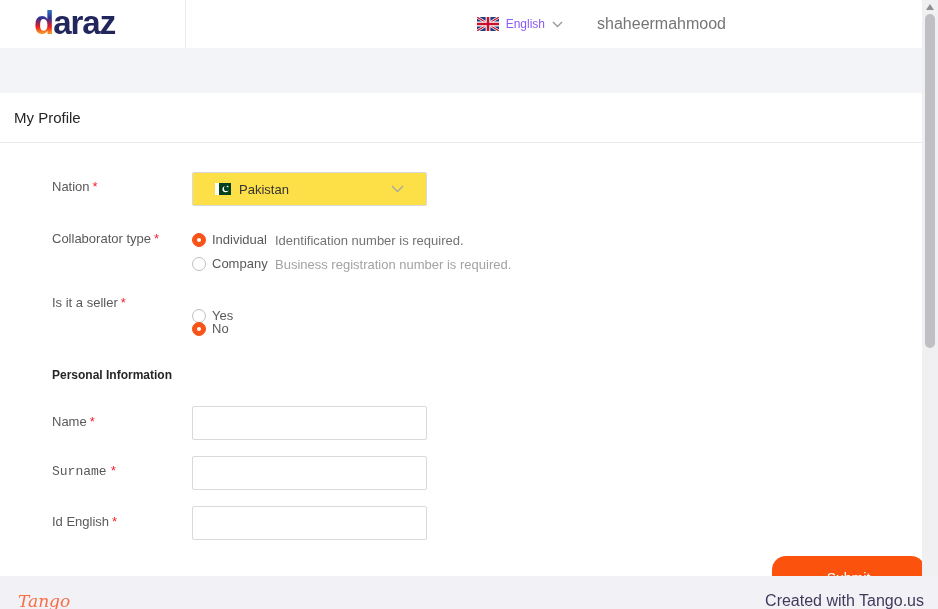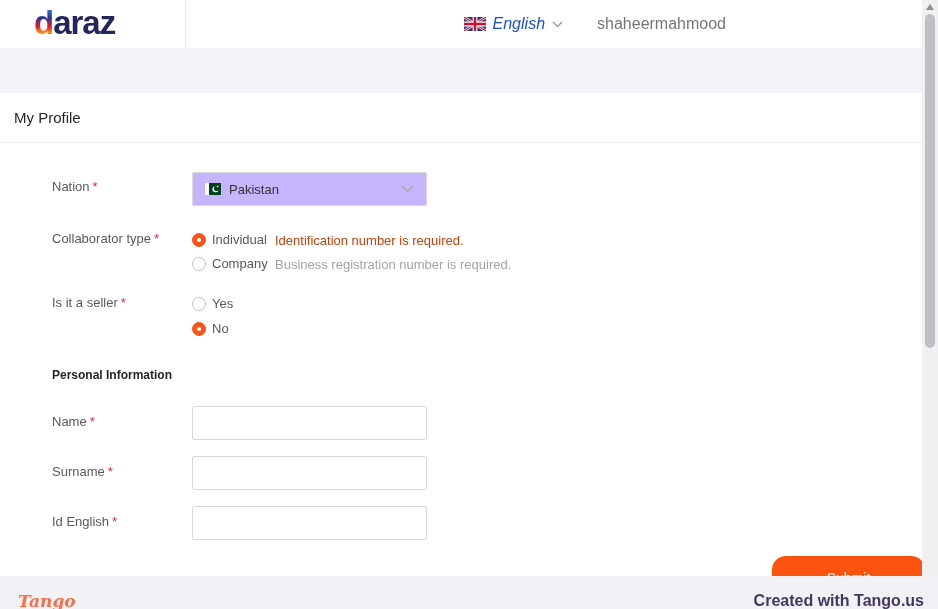--- a/index.html
+++ b/index.html
@@ -13,49 +13,49 @@
   .header { position:absolute; left:0; top:0; width:746px; height:48px; background:#fff; z-index:2; }
   .logo { position:absolute; left:34px; top:4px; font-size:33px; font-weight:700; letter-spacing:-1px; color:#21265c; }
   .logo .d {
     background:linear-gradient(180deg,#29aae1 0%,#2e3192 38%,#ec1c24 62%,#f7941d 78%,#92278f 100%);
     -webkit-background-clip:text; background-clip:text; color:transparent;
   }
   .header-divider { position:absolute; left:185px; top:0; width:1px; height:48px; background:#ececf0; }
   .header-right { position:absolute; right:20px; top:0; height:48px; display:flex; align-items:center; }
   .lang-group { display:flex; align-items:center; gap:7px; cursor:pointer; }
   .flag-uk { width:22px; height:14px; display:block; }
-  .lang-label { font-size:16px; color:#1d4ed8;font-style:italic; }
+  .lang-label { font-size:12px; color:#8b5cf6; }
   .chev { display:block; }
   .username { font-size:16px; color:#757575; margin-left:34px; white-space:nowrap; }
 
   
   .graybar { position:absolute; left:0; top:48px; width:938px; height:45px; background:#f3f4f8; }
   .titlebar { position:absolute; left:0; top:93px; width:926px; height:50px; background:#fff; border-bottom:1px solid #ebebeb; }
   .titlebar .page-title { position:absolute; left:14px; top:0; line-height:50px; font-size:15px; color:#262626; }
 
   
   .form-label { position:absolute; left:52px; font-size:13px; color:#595959; }
   .req { color:#f5222d; font-style:normal; margin-left:3px; }
 
   .select-box {
     position:absolute; left:192px; top:172px; width:235px; height:34px;
-    background:#c4b5fd; border:1px solid #d9d9d9; border-radius:2px;
-    display:flex; align-items:center; padding:0 12px; cursor:pointer;
+    background:#fde047; border:1px solid #d9d9d9; border-radius:2px;
+    display:flex; align-items:center; padding:0 22px; cursor:pointer;
   }
   .flag-pk { width:16px; height:12px; margin-right:8px; flex:0 0 auto; }
   .select-value { font-size:13px; color:#333; flex:1; }
 
   .radio-row { position:absolute; display:flex; align-items:center; }
   .radio { width:14px; height:14px; border-radius:50%; margin-right:6px; flex:0 0 auto; position:relative; }
   .radio.off { border:1px solid #bfbfbf; background:#fff; }
   .radio.on  { background:#f85318; border:1px solid #f85318; }
   .radio.on::after { content:""; position:absolute; left:4px; top:4px; width:4px; height:4px; border-radius:50%; background:#fff; }
   .radio-label { font-size:13px; color:#595959; }
   .radio-note { position:absolute; left:275px; font-size:13px; }
-  .note-dark { color:#c2410c; }
+  .note-dark { color:#737373; }
   .note-gray { color:#a3a3a3; }
 
   .section-title { position:absolute; left:52px; top:368px; font-size:12px; font-weight:700; color:#262626; }
 
   .text-input {
     position:absolute; left:192px; width:235px; height:34px;
     border:1px solid #d9d9d9; border-radius:2px; background:#fff;
     font-family:inherit; font-size:13px; color:#333; padding:0 10px; outline:none;
   }
 
@@ -67,21 +67,21 @@
   }
 
   
   .scrollbar { position:absolute; right:0; top:0; width:16px; height:609px; background:#f0f0f3; z-index:4; }
   .scroll-up { position:absolute; top:4px; left:4px; width:0; height:0;
     border-left:4px solid transparent; border-right:4px solid transparent; border-bottom:6px solid #8f8f8f; }
   .scroll-thumb { position:absolute; top:14px; left:3px; width:10px; height:334px; background:#c0c0c4; border-radius:5px; }
 
   
   .footer { position:absolute; left:0; top:576px; width:938px; height:33px; background:#f2f1f6; z-index:10;
-    display:flex; align-items:center; justify-content:space-between; padding:16px 14px 0 18px;font-weight:bold; }
+    display:flex; align-items:center; justify-content:space-between; padding:16px 14px 0 18px; }
   .tango-brand { font-family:"DejaVu Serif", serif; font-style:italic; font-size:17px; color:#f96e46; }
   .footer-credit { font-size:16px; color:#43395c; }
 </style>
 </head>
 <body>
 
 <div class="header">
   <div class="logo"><span class="d">d</span><span>araz</span></div>
   <div class="header-divider"></div>
   <div class="header-right">
@@ -135,37 +135,37 @@
 <div class="radio-note note-dark" style="top:233px;">Identification number is required.</div>
 <div class="radio-row" style="left:192px; top:256px;align-items:flex-end;">
   <span class="radio off"></span>
   <span class="radio-label">Company</span>
 </div>
 <div class="radio-note note-gray" style="top:257px;">Business registration number is required.</div>
 
 <div class="form-label" style="top:295px;">
   <span>Is it a seller</span><i class="req">*</i>
 </div>
-<div class="radio-row" style="left:192px; top:296px;">
+<div class="radio-row" style="left:192px; top:308px;">
   <span class="radio off"></span>
   <span class="radio-label">Yes</span>
 </div>
 <div class="radio-row" style="left:192px; top:321px;">
   <span class="radio on"></span>
   <span class="radio-label">No</span>
 </div>
 
 <div class="section-title">Personal Information</div>
 
 <div class="form-label" style="top:414px;">
   <span>Name</span><i class="req">*</i>
 </div>
 <input class="text-input" style="top: 406px;" value="">
 
-<div class="form-label" style="top:464px;">
+<div class="form-label" style="top:464px;font-family:Liberation Mono, monospace;">
   <span>Surname</span><i class="req">*</i>
 </div>
 <input class="text-input" style="top: 456px;" value="">
 
 <div class="form-label" style="top:514px;">
   <span>Id English</span><i class="req">*</i>
 </div>
 <input class="text-input" style="top: 506px;" value="">
 
 <button class="submit-btn">Submit</button>

